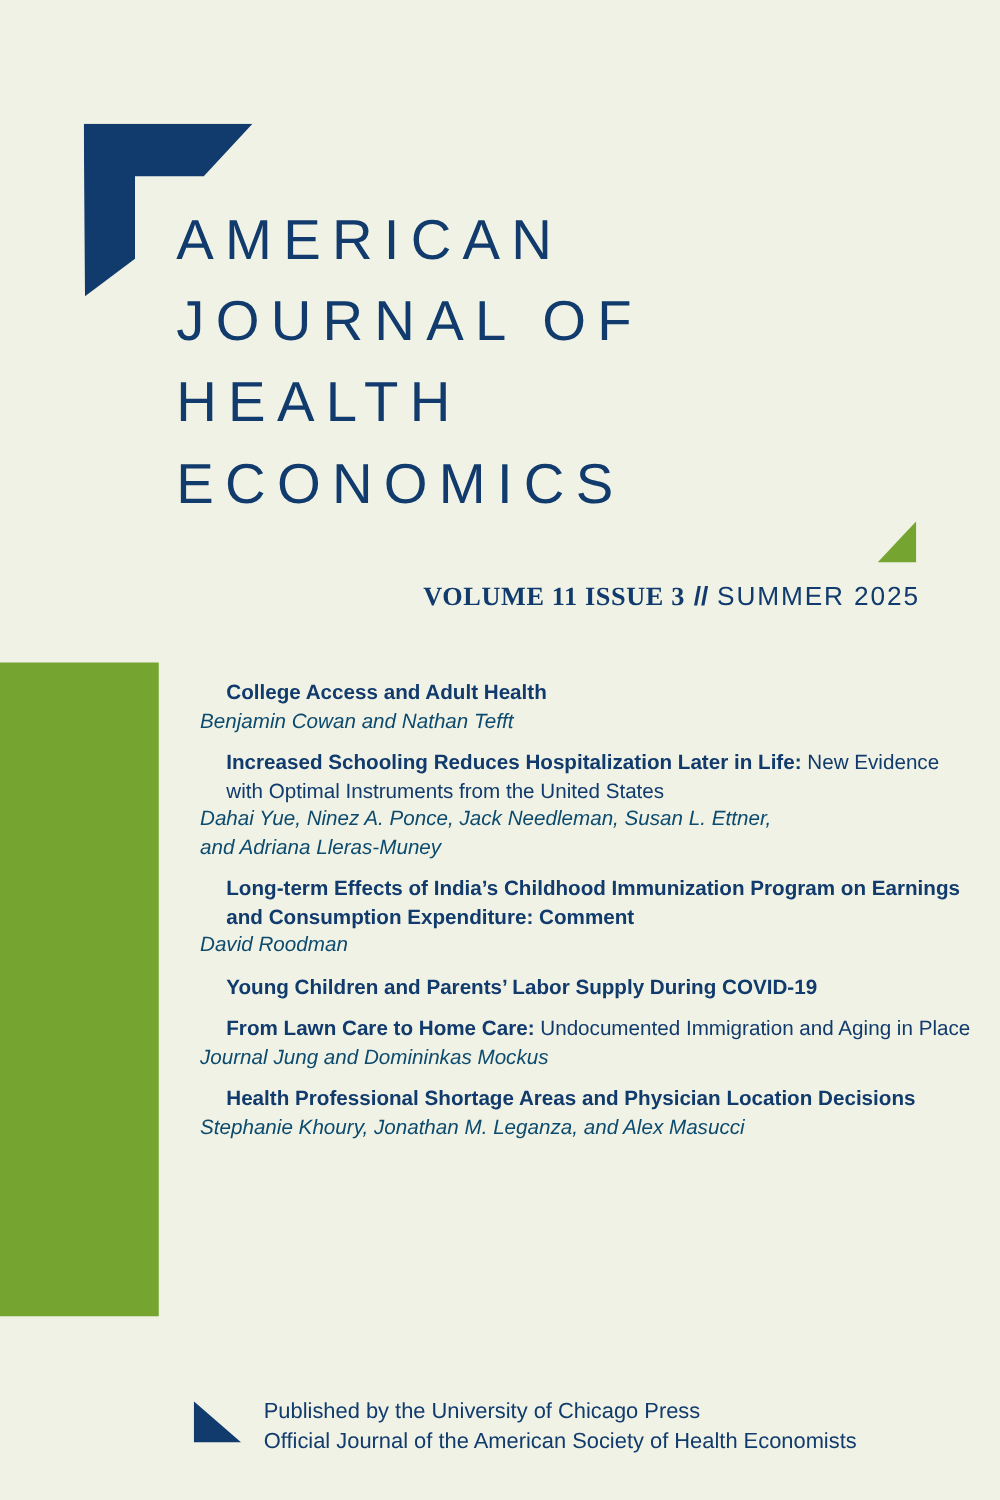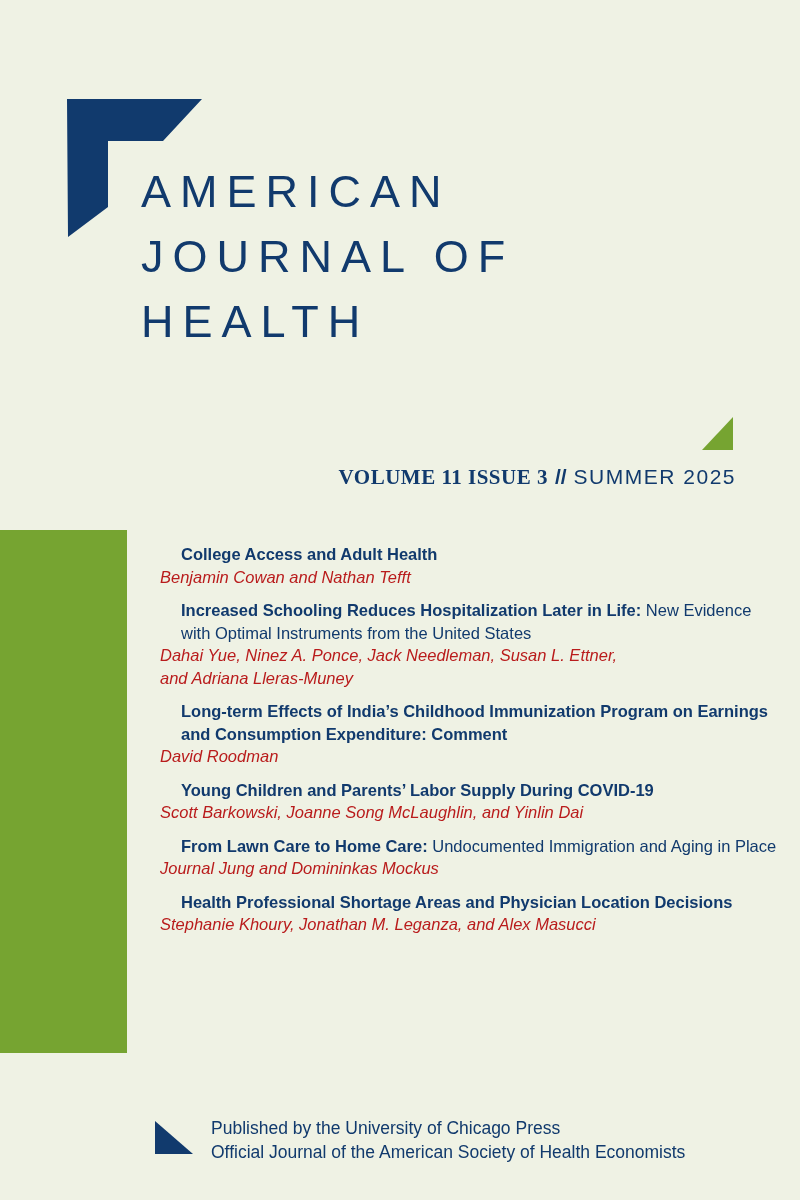--- a/index.html
+++ b/index.html
@@ -74,21 +74,21 @@
     margin-left: 21px;
   }
   .article-title .t-bold { font-weight: 700; }
   .article-title .t-rest { font-weight: 400; }
   .article-authors {
     font-size: 16.5px;
     line-height: 22.5px;
     font-style: italic;
     font-weight: 400;
     white-space: pre-line;
-    color: #b91c1c;
+    color: #0c4a6e;
   }
   .footer-triangle {
     position: absolute;
     left: 155px;
     top: 1121px;
     width: 38px;
     height: 33px;
   }
   .footer-text {
     position: absolute;
@@ -106,20 +106,21 @@
 <div class="cover">
 
   <svg class="logo-mark" viewBox="0 0 135 138" xmlns="http://www.w3.org/2000/svg">
     <polygon points="0,0 135,0 96,42 41,42 41,108 1,138" fill="#113A6D"></polygon>
   </svg>
 
   <div class="masthead-title">
     <div>AMERICAN</div>
     <div>JOURNAL OF</div>
     <div>HEALTH</div>
+    <div>ECONOMICS</div>
   </div>
 
   <svg class="green-triangle" viewBox="0 0 31 33" xmlns="http://www.w3.org/2000/svg">
     <polygon points="0,33 31,33 31,0" fill="#76A431"></polygon>
   </svg>
 
   <div class="volume-line"><span class="vol-bold">VOLUME 11 ISSUE 3</span><span class="vol-sep">//</span><span class="vol-season">SUMMER 2025</span></div>
 
   <div class="green-sidebar"></div>
 
@@ -134,21 +135,20 @@
       <div class="article-authors">Dahai Yue, Ninez A. Ponce, Jack Needleman, Susan L. Ettner,
 and Adriana Lleras-Muney</div>
     </div>
     <div class="article">
       <div class="article-title"><span class="t-bold">Long-term Effects of India’s Childhood Immunization Program on Earnings
 and Consumption Expenditure: Comment</span><span class="t-rest"></span></div>
       <div class="article-authors">David Roodman</div>
     </div>
     <div class="article">
       <div class="article-title"><span class="t-bold">Young Children and Parents’ Labor Supply During COVID-19</span><span class="t-rest"></span></div>
-      <div class="article-authors">Scott Barkowski, Joanne Song McLaughlin, and Yinlin Dai</div>
     </div>
     <div class="article">
       <div class="article-title"><span class="t-bold">From Lawn Care to Home Care:</span><span class="t-rest"> Undocumented Immigration and Aging in Place</span></div>
       <div class="article-authors">Journal Jung and Domininkas Mockus</div>
     </div>
     <div class="article">
       <div class="article-title"><span class="t-bold">Health Professional Shortage Areas and Physician Location Decisions</span><span class="t-rest"></span></div>
       <div class="article-authors">Stephanie Khoury, Jonathan M. Leganza, and Alex Masucci</div>
     </div>
   </div>

